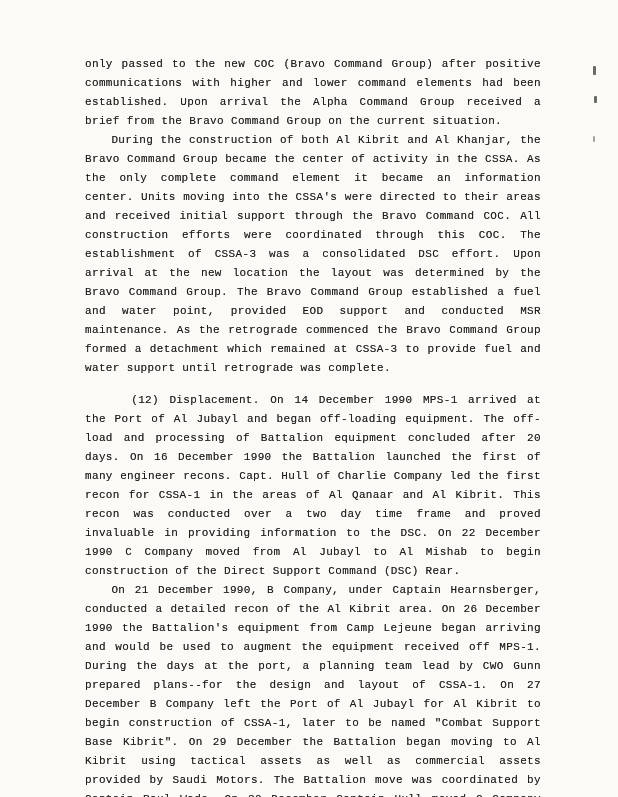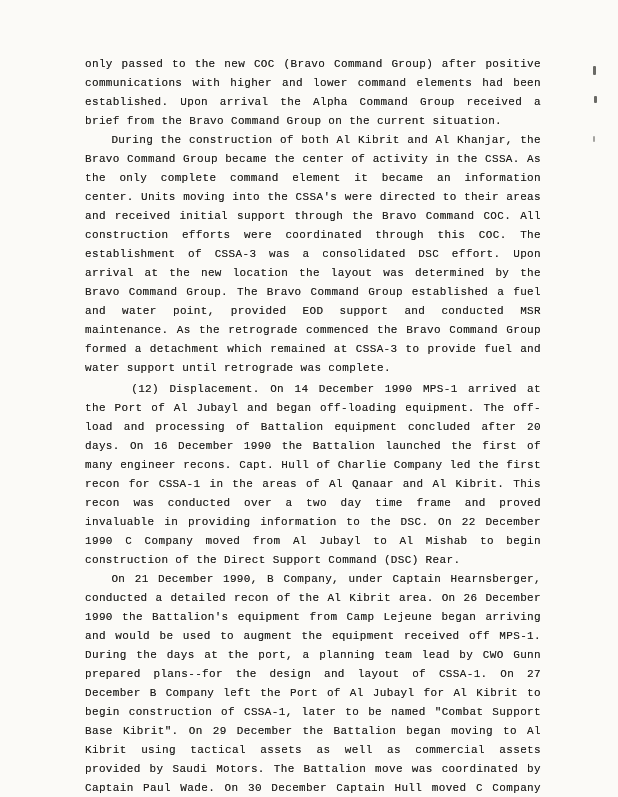--- a/index.html
+++ b/index.html
@@ -38,21 +38,21 @@
     margin: 0;
     padding: 0;
   }
   .para.indent {
     text-indent: 4ch;
   }
   .para.indent-lg {
     text-indent: 7ch;
   }
   .para.gap {
-    margin-top: 2px;
+    margin-top: 13px;
   }
   .footer {
     position: absolute;
     top: 751px;
     left: 85px;
     width: 456px;
     height: 14px;
     font-size: 11px;
     letter-spacing: 0.35px;
     color: #1e1d1b;

